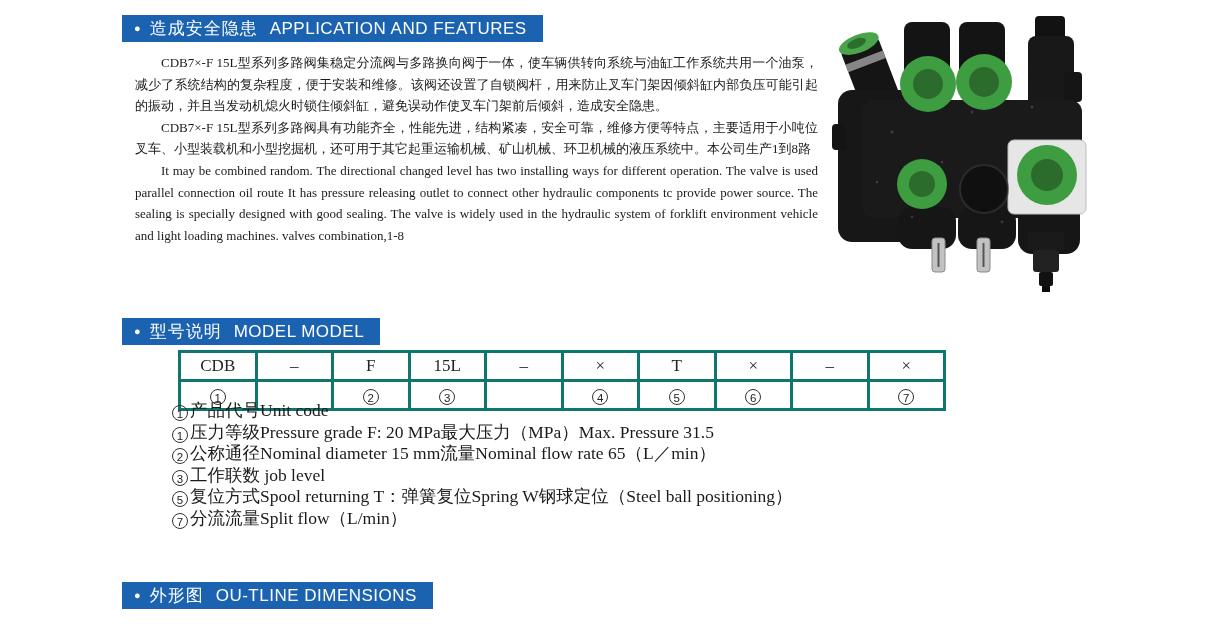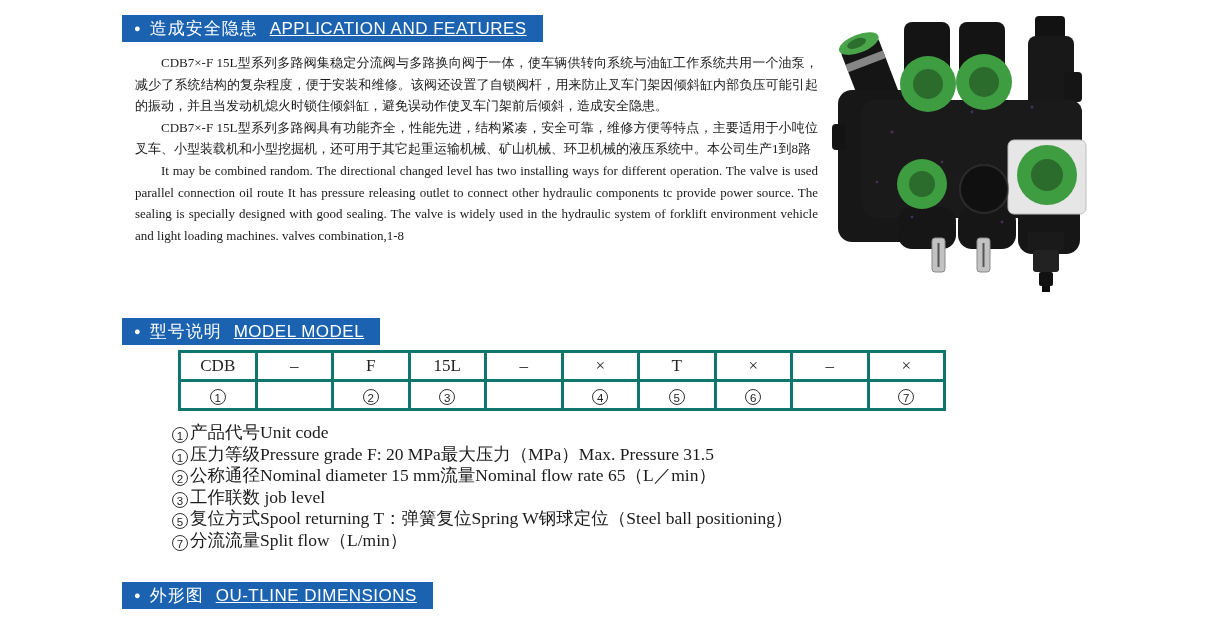--- a/index.html
+++ b/index.html
@@ -9,21 +9,21 @@
   }
   
   .bar{
     position:absolute;left:122px;height:27px;line-height:27px;
     background:#1b63b0;color:#ffffff;
     font-family:"Liberation Sans","DejaVu Sans",sans-serif;
     font-size:17px;white-space:nowrap;padding:0 16px 0 12px;
   }
   .bar .bullet{font-size:11px;vertical-align:2px;margin-right:9px;}
   .bar .zh{margin-right:12px;letter-spacing:1px;}
-  .bar .en{letter-spacing:0.5px;text-decoration:underline;}
+  .bar .en{letter-spacing:0.5px;}
   #bar-application{top:15px;}
   #bar-model{top:318px;}
   #bar-outline{top:582px;}
 
   
   .textblock{
     position:absolute;left:135px;top:40px;width:683px;
     font-size:13px;line-height:21.6px;text-align:justify;margin-top:12px;
   }
   .textblock p{margin:0;text-indent:2em;}
@@ -42,21 +42,21 @@
   
   .circled{
     display:inline-block;width:16px;height:16px;line-height:16px;
     border:1px solid #333;border-radius:50%;
     font-family:"Liberation Sans","DejaVu Sans",sans-serif;
     font-size:11.5px;text-align:center;vertical-align:-2px;
     color:#222;box-sizing:border-box;
   }
 
   
-  .notes{position:absolute;left:172px;top:422px;width:660px;font-size:17.5px;}
+  .notes{position:absolute;left:172px;top:400px;width:660px;font-size:17.5px;}
   .notes .note{height:21.5px;line-height:21.5px;white-space:nowrap;}
   .notes .circled{margin-right:2px;}
 
   
   .photo{position:absolute;left:832px;top:12px;width:272px;height:288px;}
 </style>
 </head>
 <body>
 
 <div class="page">

